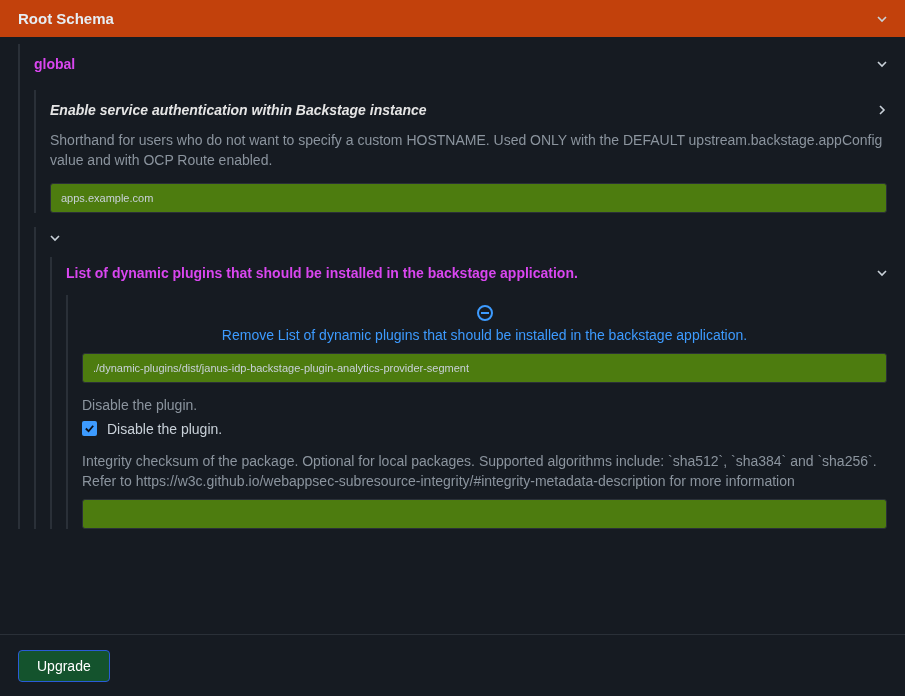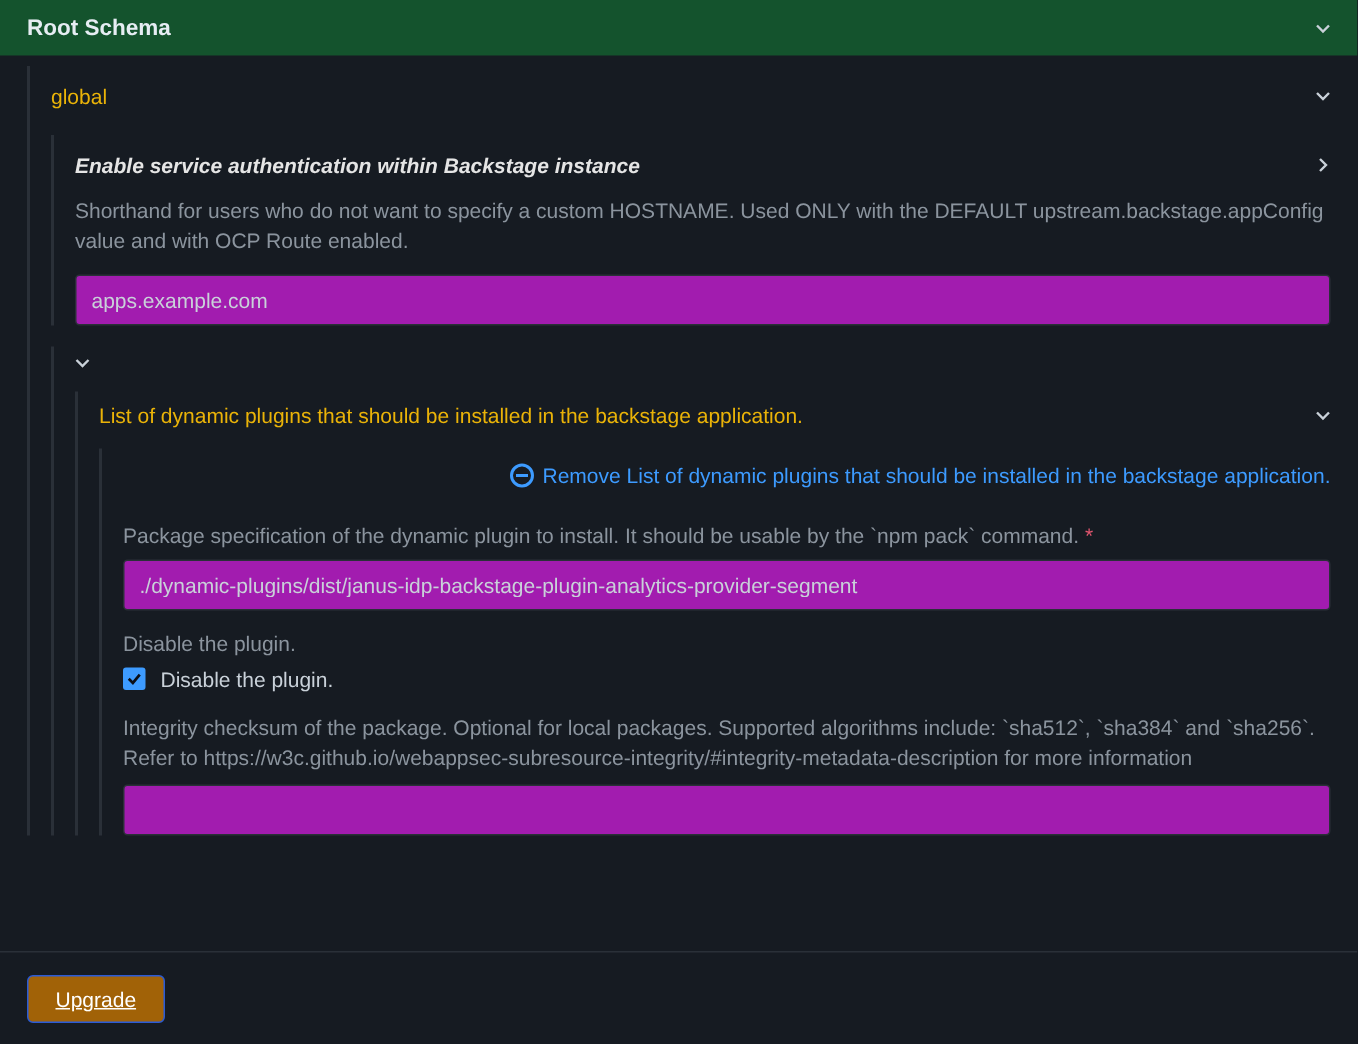--- a/index.html
+++ b/index.html
@@ -7,21 +7,21 @@
   background: #161b22;
   color: #c9d1d9;
   font-family: -apple-system, BlinkMacSystemFont, "Segoe UI", Helvetica, Arial, sans-serif;
   font-size: 14px;
   width: 905px;
   height: 696px;
   overflow: hidden;
   position: relative;
 }
 .root-header {
-  background: #14532d;
+  background: #c2410c;
   padding: 10px 18px;
   display: flex;
   align-items: center;
   justify-content: space-between;
   font-weight: 600;
   font-size: 15px;
   color: #e6edf3;
 }
 .content-area {
   position: absolute;
@@ -36,43 +36,44 @@
   border-left: 2px solid #2a3038;
   padding-left: 14px;
   margin-top: 6px;
 }
 .section-header {
   display: flex;
   align-items: center;
   justify-content: space-between;
   padding: 12px 0;
 }
-.link-text { color: #eab308; font-weight: 400; cursor: pointer; }
+.link-text { color: #d946ef; font-weight: 700; cursor: pointer; }
 .plain-head { color: #e5e5e5; font-weight: 600; font-style: italic; }
 .desc { color: #8b949e; line-height: 1.45; margin-bottom: 12px; }
 .input {
   width: 100%;
-  background: #a21caf;
+  background: #4d7c0f;
   border: 1px solid #2a3038;
   color: #c9d1d9;
   padding: 8px 10px;
   border-radius: 3px;
-  font-size: 14px;
+  font-size: 11px;
 }
 .label { color: #8b949e; margin: 14px 0 8px 0; display: block; }
 .req { color: #e0566f; }
 .remove-line {
   color: #3d9bff;
   display: flex;
   align-items: center;
   justify-content: flex-end;
   gap: 6px;
   padding: 10px 0;
   cursor: pointer;
   font-weight: 500;
+  flex-direction: column;
 }
 .checkbox-line {
   display: flex;
   align-items: center;
   gap: 10px;
   margin-top: 6px;
 }
 .checkbox {
   width: 15px;
   height: 15px;
@@ -98,21 +99,21 @@
   padding: 0 18px;
   background: #161b22;
 }
 .btn {
   padding: 7px 18px;
   border-radius: 4px;
   font-size: 14px;
   cursor: pointer;
   border: 1px solid;
 }
-.btn-primary { background: #a16207; color: #fff; border-color: #2a5bd7; text-decoration: underline; }
+.btn-primary { background: #14532d; color: #fff; border-color: #2a5bd7; }
 .btn-secondary { background: transparent; color: #c9d1d9; border-color: #4a5563; }
 .chev-svg { width: 10px; height: 10px; }
 .minus-icon {
   width: 16px; height: 16px;
   border: 2px solid #3d9bff;
   border-radius: 50%;
   display: flex; align-items: center; justify-content: center;
 }
 .minus-icon::before {
   content: "";
@@ -175,24 +176,20 @@
               </svg>
           </span>
         </div>
 
         <div class="section-border">
           <div class="remove-line">
             <span class="minus-icon"></span>
             <span>Remove List of dynamic plugins that should be installed in the backstage application.</span>
           </div>
 
-          <div class="label">
-            <span>Package specification of the dynamic plugin to install. It should be usable by the `npm pack` command.</span>
-            <span class="req"> *</span>
-          </div>
           <input class="input" type="text" value="./dynamic-plugins/dist/janus-idp-backstage-plugin-analytics-provider-segment" style="">
 
           <div class="label">Disable the plugin.</div>
           <div class="checkbox-line">
             <div class="checkbox">
               <svg viewBox="0 0 12 12">
                   <path d="M2 6 L5 9 L10 3" stroke="#0b0f17" stroke-width="2" fill="none"></path>
                 </svg>
             </div>
             <span>Disable the plugin.</span>

